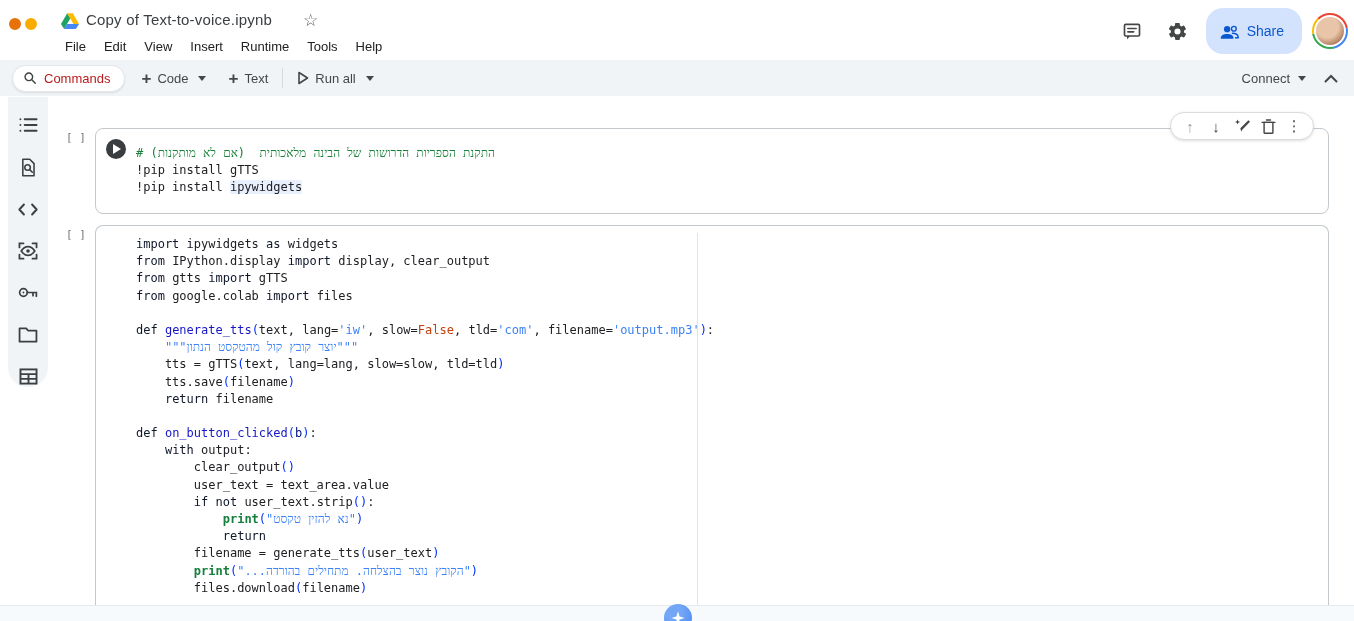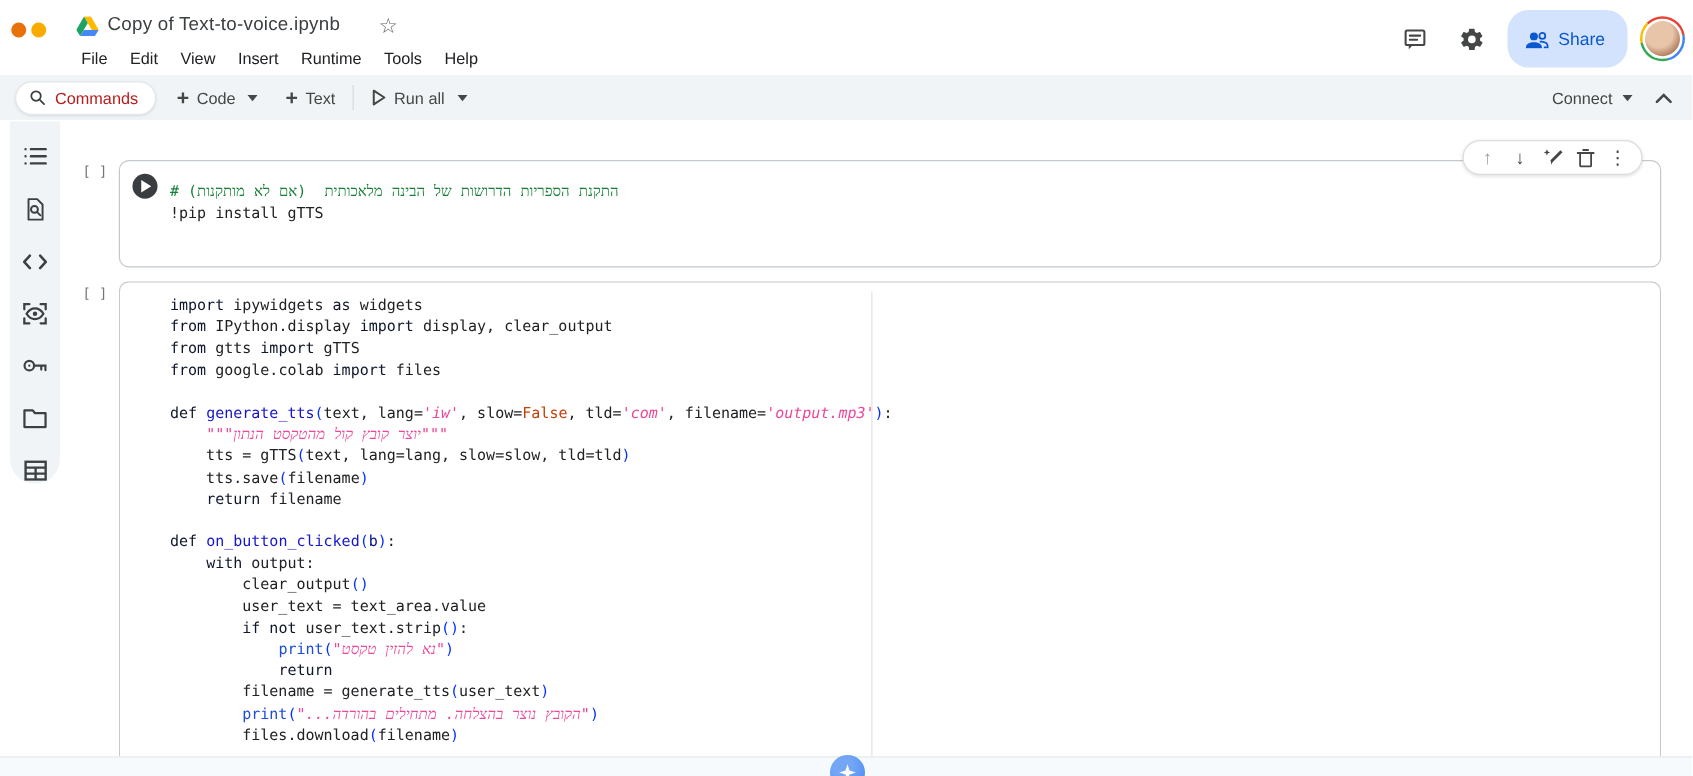--- a/index.html
+++ b/index.html
@@ -59,24 +59,24 @@
             background:#3A3D40; display:flex; align-items:center; justify-content:center; cursor:pointer; }
   .runbtn .tri { width:0; height:0; border-top:5px solid transparent; border-bottom:5px solid transparent;
                  border-left:8px solid #fff; margin-left:2px; }
   .code { position:absolute; left:40px; top:16px; right:8px;
           font-family:"DejaVu Sans Mono", monospace; font-size:12px; line-height:17.2px;
           white-space:pre; color:#202124; cursor:text; }
   .code .ln { height:17.2px; direction:ltr; unicode-bidi:normal; }
   .seg-kw   { color:#0f172a; }
   .seg-txt  { color:#202124; }
   .seg-com  { color:#188038; }
-  .seg-str  { color:#ec4899;font-style:italic; }
+  .seg-str  { color:#3b82f6; }
   .seg-atom { color:#c2410c; }
   .seg-fn   { color:#1616C8; }
-  .seg-bi   { color:#1d4ed8; }
+  .seg-bi   { color:#15803d;font-weight:bold; }
   .seg-br   { color:#0431FA; }
   .seg-par  { color:#001080; }
   .seg-hl   { background:#E8F0FE; border-radius:2px; }
   .ruler { position:absolute; left:697px; top:233px; height:388px; width:1px; background:#E1E4E8; }
 
   
   .cell-toolbar { position:absolute; left:1170px; top:112px; height:28px; background:#fff;
                   border:1px solid #DADCE0; border-radius:16px; box-shadow:0 1px 3px rgba(60,64,67,.18);
                   display:flex; align-items:center; padding:0 6px; z-index:5; }
   .ct-icon { width:26px; height:26px; display:flex; align-items:center; justify-content:center;
@@ -228,21 +228,21 @@
       <path d="M1.5 6.5h17M1.5 11.5h17M10 6.5v10"></path>
     </svg>
   </div>
 </div>
 
 <div class="exec" style="left:66px; top:131px;">[ ]</div>
 <div class="cell cell1">
   <div class="runbtn">
       <div class="tri"></div>
     </div>
-  <div class="code"><div class="ln"><span class="seg-com"># התקנת הספריות הדרושות של הבינה מלאכותית  (אם לא מותקנות)</span></div><div class="ln"><span class="seg-txt">!pip install gTTS</span></div></div>
+  <div class="code"><div class="ln"><span class="seg-com"># התקנת הספריות הדרושות של הבינה מלאכותית  (אם לא מותקנות)</span></div><div class="ln"><span class="seg-txt">!pip install gTTS</span></div><div class="ln"><span class="seg-txt">!pip install </span><span class="seg-txt seg-hl">ipywidgets</span></div></div>
 </div>
 
 <div class="exec" style="left:66px; top:228px;">[ ]</div>
 <div class="cell cell2">
   <div class="code" style="top:10px;"><div class="ln"><span class="seg-kw">import</span><span class="seg-txt"> ipywidgets </span><span class="seg-kw">as</span><span class="seg-txt"> widgets</span></div><div class="ln"><span class="seg-kw">from</span><span class="seg-txt"> IPython.display </span><span class="seg-kw">import</span><span class="seg-txt"> display, clear_output</span></div><div class="ln"><span class="seg-kw">from</span><span class="seg-txt"> gtts </span><span class="seg-kw">import</span><span class="seg-txt"> gTTS</span></div><div class="ln"><span class="seg-kw">from</span><span class="seg-txt"> google.colab </span><span class="seg-kw">import</span><span class="seg-txt"> files</span></div><div class="ln">&nbsp;</div><div class="ln"><span class="seg-kw">def</span><span class="seg-txt"> </span><span class="seg-fn">generate_tts</span><span class="seg-br">(</span><span class="seg-txt">text, lang=</span><span class="seg-str">'iw'</span><span class="seg-txt">, slow=</span><span class="seg-atom">False</span><span class="seg-txt">, tld=</span><span class="seg-str">'com'</span><span class="seg-txt">, filename=</span><span class="seg-str">'output.mp3'</span><span class="seg-br">)</span><span class="seg-txt">:</span></div><div class="ln"><span class="seg-txt">    </span><span class="seg-str">"""יוצר קובץ קול מהטקסט הנתון"""</span></div><div class="ln"><span class="seg-txt">    tts = gTTS</span><span class="seg-br">(</span><span class="seg-txt">text, lang=lang, slow=slow, tld=tld</span><span class="seg-br">)</span></div><div class="ln"><span class="seg-txt">    tts.save</span><span class="seg-br">(</span><span class="seg-txt">filename</span><span class="seg-br">)</span></div><div class="ln"><span class="seg-txt">    </span><span class="seg-kw">return</span><span class="seg-txt"> filename</span></div><div class="ln">&nbsp;</div><div class="ln"><span class="seg-kw">def</span><span class="seg-txt"> </span><span class="seg-fn">on_button_clicked</span><span class="seg-br">(</span><span class="seg-par">b</span><span class="seg-br">)</span><span class="seg-txt">:</span></div><div class="ln"><span class="seg-txt">    </span><span class="seg-kw">with</span><span class="seg-txt"> output:</span></div><div class="ln"><span class="seg-txt">        clear_output</span><span class="seg-br">()</span></div><div class="ln"><span class="seg-txt">        user_text = text_area.value</span></div><div class="ln"><span class="seg-txt">        </span><span class="seg-kw">if</span><span class="seg-txt"> </span><span class="seg-kw">not</span><span class="seg-txt"> user_text.strip</span><span class="seg-br">()</span><span class="seg-txt">:</span></div><div class="ln"><span class="seg-txt">            </span><span class="seg-bi">print</span><span class="seg-br">(</span><span class="seg-str">"נא להזין טקסט"</span><span class="seg-br">)</span></div><div class="ln"><span class="seg-txt">            </span><span class="seg-kw">return</span></div><div class="ln"><span class="seg-txt">        filename = generate_tts</span><span class="seg-br">(</span><span class="seg-txt">user_text</span><span class="seg-br">)</span></div><div class="ln"><span class="seg-txt">        </span><span class="seg-bi">print</span><span class="seg-br">(</span><span class="seg-str">"...הקובץ נוצר בהצלחה. מתחילים בהורדה"</span><span class="seg-br">)</span></div><div class="ln"><span class="seg-txt">        files.download</span><span class="seg-br">(</span><span class="seg-txt">filename</span><span class="seg-br">)</span></div></div>
 </div>
 <div class="ruler"></div>
 
 <div class="cell-toolbar">
   <div class="ct-icon dis">↑</div>

